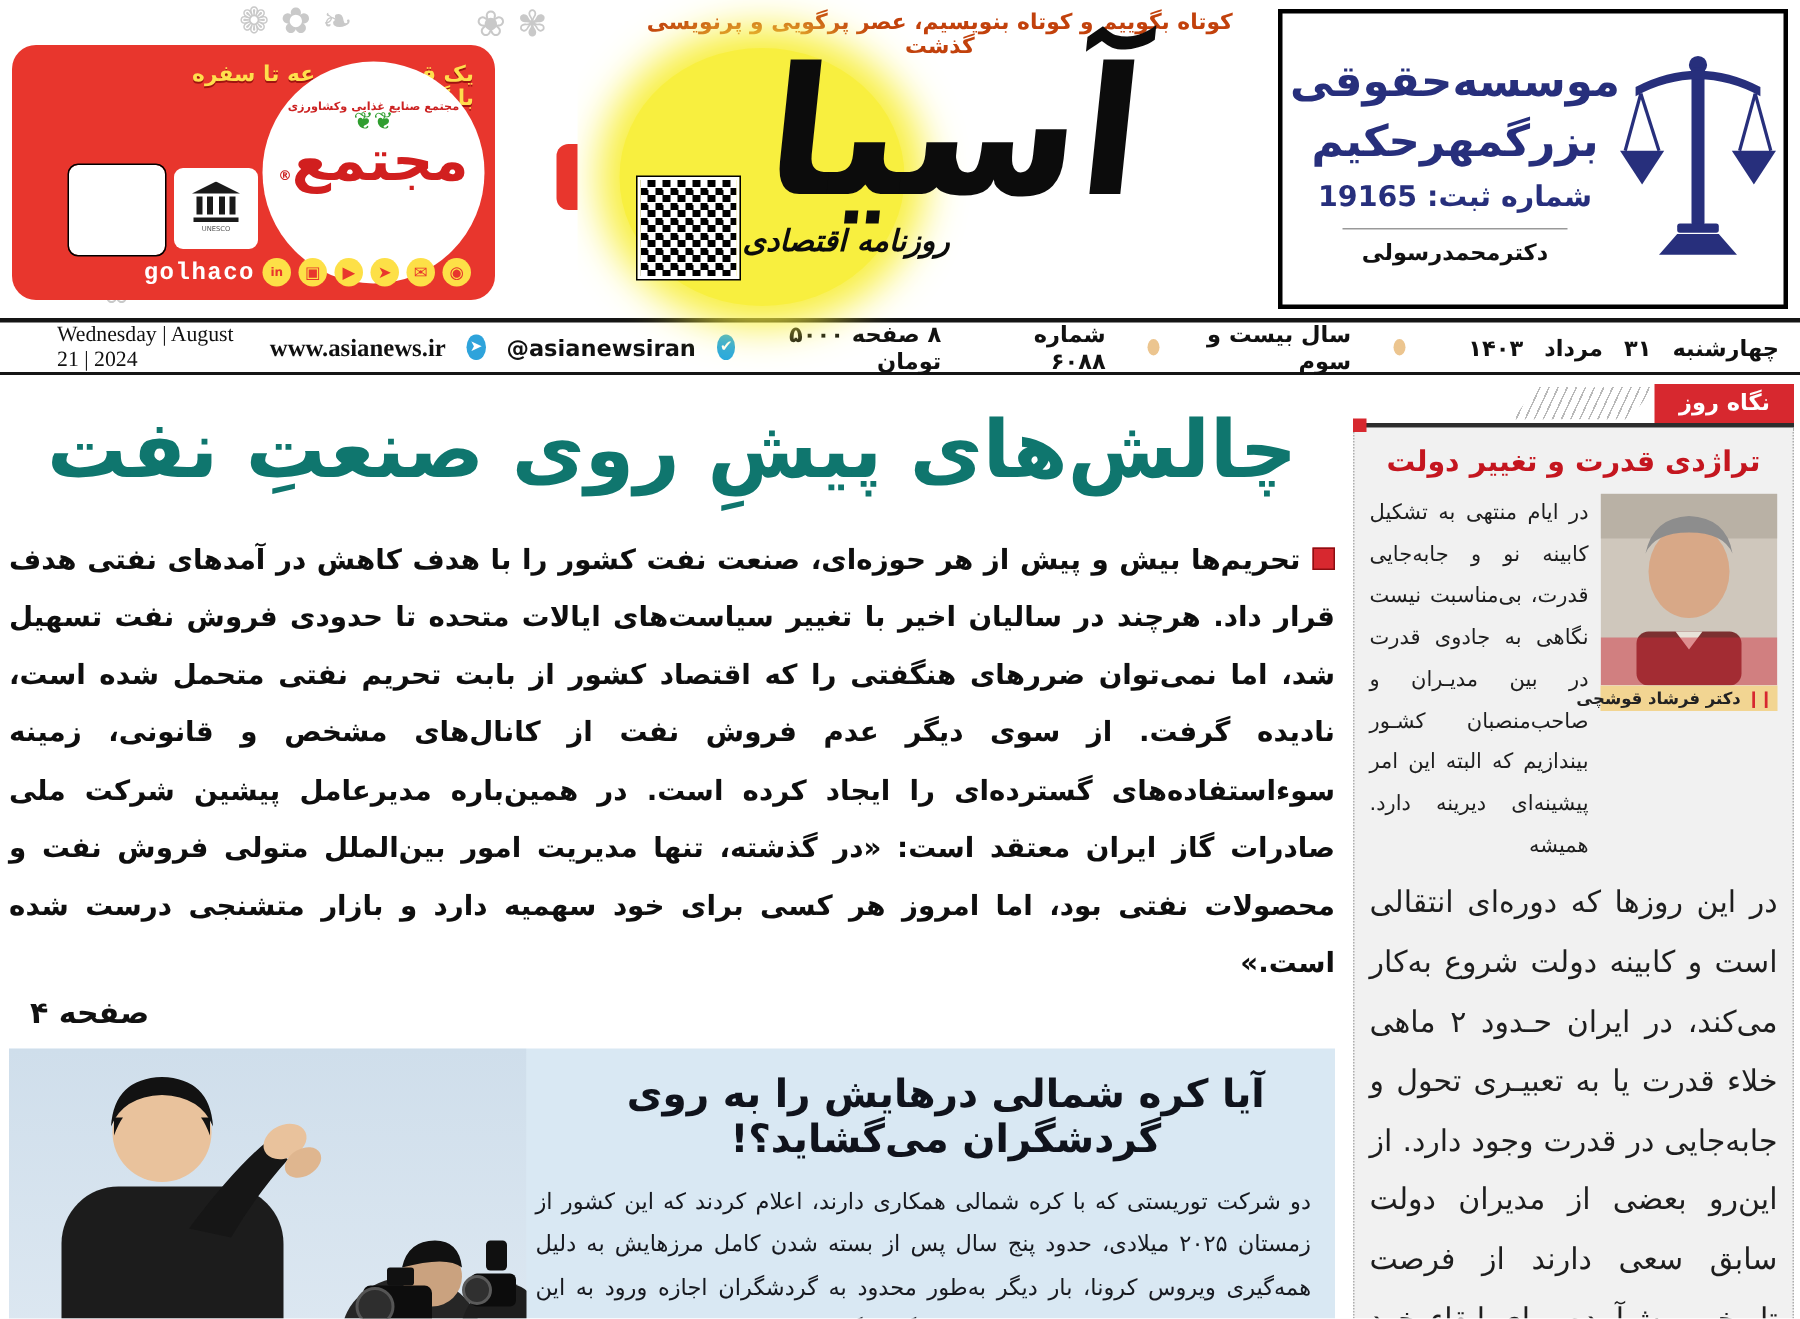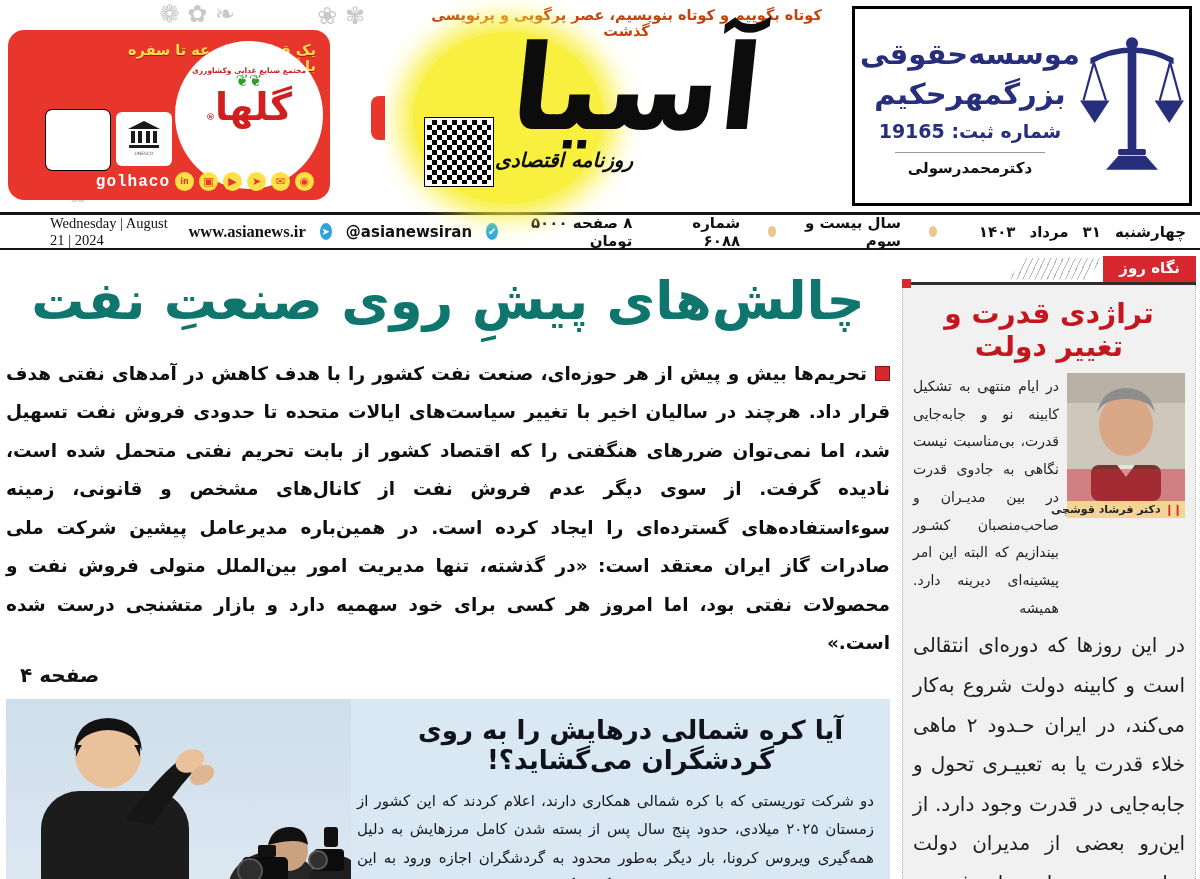--- a/index.html
+++ b/index.html
@@ -73,21 +73,21 @@
   
   .sidebar{width:300px;box-sizing:border-box;padding:2px 4px 0 2px;}
   .label-row{display:flex;align-items:center;margin-top:3px;height:27px;}
   .sec-label{background:#d7282f;color:#fff;font-size:15px;font-weight:700;padding:3px 16px 5px;}
   .hatch{width:95px;height:22px;margin-left:4px;
          background:repeating-linear-gradient(115deg,#b9b9b9 0 1px,transparent 1px 5.5px);
          clip-path:polygon(18% 0,100% 0,82% 100%,0 100%);}
   .sec-rule{height:3px;background:#2d2d2d;position:relative;}
   .sec-rule::after{content:"";position:absolute;left:0;top:-3px;width:9px;height:9px;background:#d7282f;}
   .side-box{border:1px dotted #adadad;border-top:none;background:#f1f1f1;padding:8px 10px 6px;}
-  .side-title-red{color:#c4161f;font-size:28px;font-weight:900;text-align:center;margin:8px 0 10px;}
+  .side-title-red{color:#c4161f;font-size:19px;font-weight:900;text-align:center;margin:8px 0 10px;}
   .side-row{display:flex;gap:8px;}
   .side-photo{width:118px;flex:none;}
   .side-photo .img{position:relative;height:128px;overflow:hidden;}
   .caption{background:#f2d592;font-size:11px;font-weight:700;color:#222;padding:2px 4px;
            display:flex;align-items:center;gap:4px;white-space:nowrap;}
   .caption .bars{color:#d7282f;font-weight:900;letter-spacing:-1px;}
   .side-text{flex:1;font-size:14px;line-height:1.98;text-align:justify;color:#1e1e1e;}
   .side-cont{font-size:20px;line-height:1.98;text-align:justify;color:#1e1e1e;margin-top:4px;}
   .page-ref{font-weight:900;font-size:19px;text-align:left;margin:6px 2px 8px;}
   
@@ -153,21 +153,21 @@
       <span class="deco" style="top:0;right:150px">❧ ✿ ❁</span>
       <span class="deco" style="top:40px;left:8px">✺</span>
       <span class="deco" style="top:90px;left:18px">❁<br>✾</span>
       <span class="deco" style="bottom:4px;left:40px">❀ ❧</span>
       <div class="golha-tab"></div>
       <div class="golha-red">
         <div class="golha-slogan">یک قرن از مزرعه تا سفره با گلها</div>
         <div class="golha-circle">
           <div class="golha-tag">مجتمع صنایع غذایی وکشاورزی</div>
           <div class="golha-leaf">❦❦</div>
-          <div class="golha-brand"><span>گلها</span><span class="golha-r">®</span></div>
+          <div class="golha-brand"><span>مجتمع</span><span class="golha-r">®</span></div>
         </div>
         <div class="mini-box qr qr-golha"></div>
         <div class="mini-box unesco">
           <svg width="34" height="30" viewBox="0 0 34 30" fill="#1a1a1a">
             <path d="M17,0 L33,8 L1,8 Z"></path>
             <rect x="4" y="10" width="4" height="12"></rect>
               <rect x="11" y="10" width="4" height="12"></rect>
             <rect x="19" y="10" width="4" height="12"></rect>
               <rect x="26" y="10" width="4" height="12"></rect>
             <rect x="2" y="24" width="30" height="3"></rect>
@@ -196,21 +196,21 @@
     <span class="dot"></span>
     <span class="db-item">سال بیست و سوم</span>
     <span class="dot"></span>
     <span class="db-item">شماره ۶۰۸۸</span>
     <span class="db-item" style="margin-right:30px">۸ صفحه ۵۰۰۰ تومان</span>
     <span class="spacer"></span>
     <span class="badge verified">✔</span>
     <span class="db-item ltr">@asianewsiran</span>
     <span class="badge telegram">➤</span>
     <span class="serif ltr">www.asianews.ir</span>
-    <span class="serif ltr" style="font-weight:400;font-size:14.5px;margin-left:36px">Wednesday | August 21 | 2024</span>
+    <span class="serif ltr" style="font-weight:400;font-size:14.5px;margin-left:24px">Wednesday | August 21 | 2024</span>
   </div>
 
   <div class="rule-thin"></div>
 
   <div class="content">
 
     <aside class="sidebar">
 
       <section>
         <div class="label-row">

